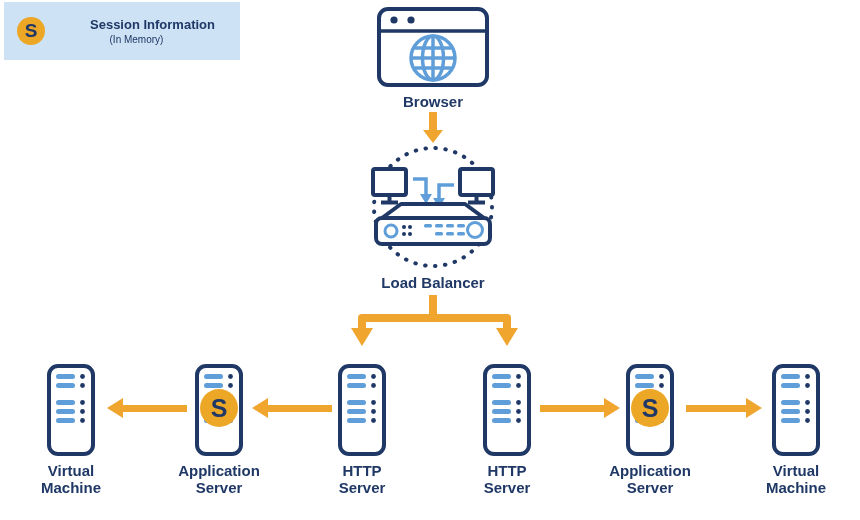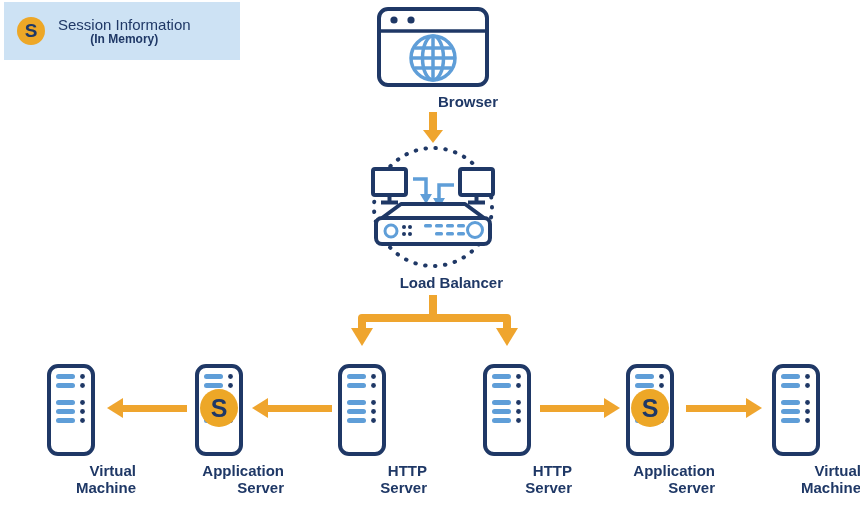--- a/index.html
+++ b/index.html
@@ -14,27 +14,27 @@
     position:absolute; left:4px; top:2px; width:236px; height:58px;
     background:#cde2f4; display:flex; align-items:center; gap:13px;
     padding-left:13px; box-sizing:border-box;
   }
   .legend-badge {
     width:28px; height:28px; border-radius:50%; background:#eda727;
     color:#1f3866; font-weight:bold; font-size:19px; line-height:28px;
     text-align:center; flex:0 0 auto;
   }
   .legend-text { text-align:center; }
-  .legend-title { font-weight:normal; font-size:15px; line-height:17px; }
-  .legend-sub   { font-weight:bold; font-size:12px; line-height:13px; }
+  .legend-title { font-weight:bold; font-size:13px; line-height:17px;margin-left:32px; }
+  .legend-sub   { font-weight:normal; font-size:10px; line-height:13px; }
 
   
   .node { position:absolute; width:130px; text-align:center; }
   .node svg { display:block; margin:0 auto; }
-  .nlabel { font-weight:bold; font-size:15px; line-height:17px; margin-top:6px;text-align:right; }
+  .nlabel { font-weight:bold; font-size:15px; line-height:17px; margin-top:6px; }
 
   
   .server { top:364px; }
   .tower-wrap { position:relative; width:48px; margin:0 auto; }
   .sbadge {
     position:absolute; left:50%; top:44px; width:38px; height:38px;
     margin:-19px 0 0 -19px; border-radius:50%; background:#eda727;
     color:#1f3866; font-weight:bold; font-size:25px; line-height:38px;
     text-align:center;
   }

